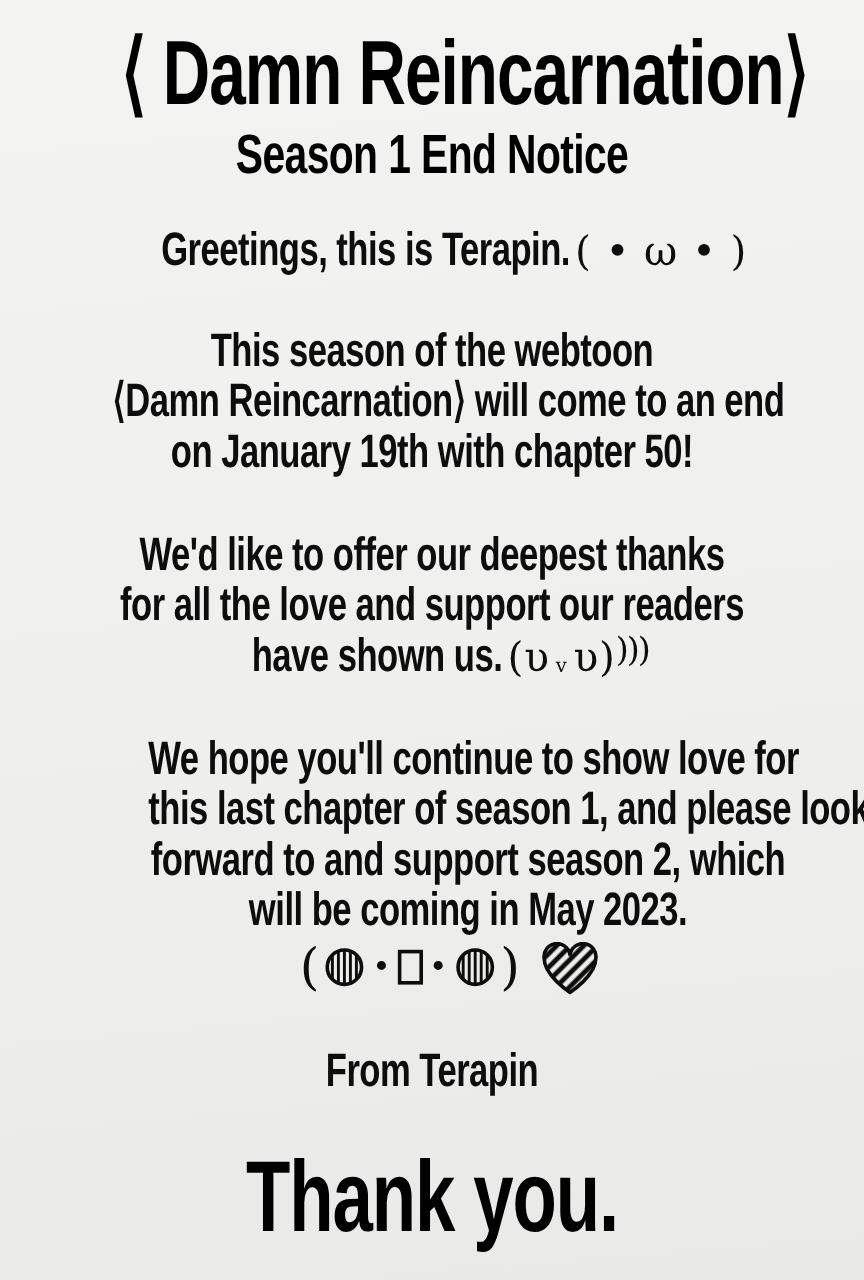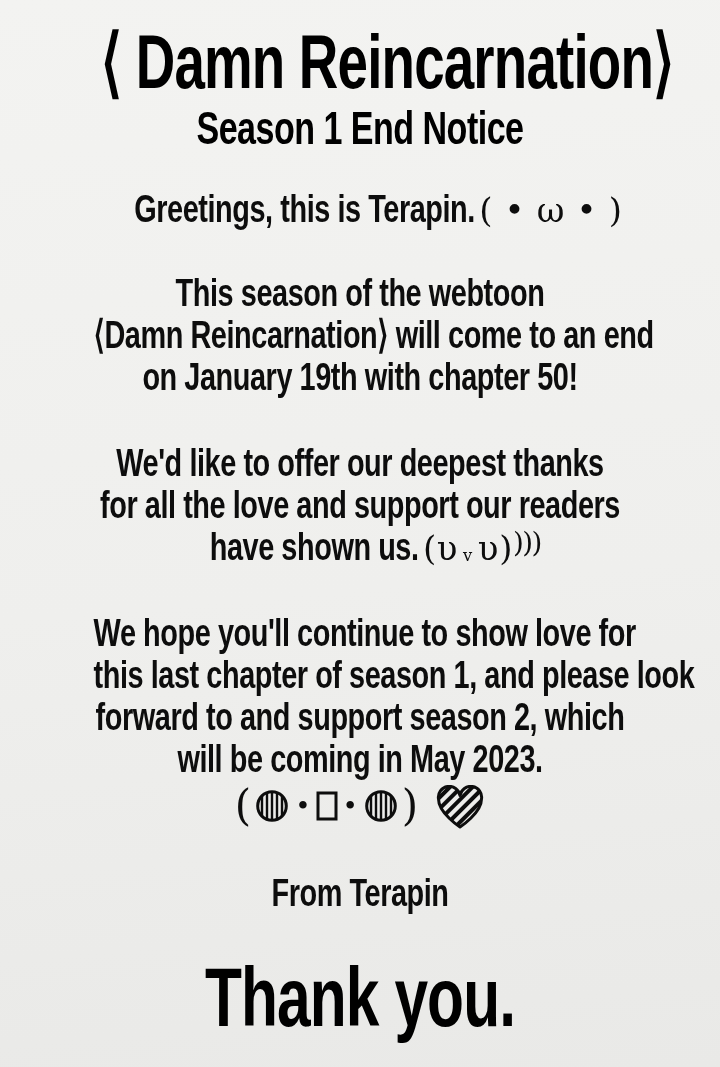--- a/index.html
+++ b/index.html
@@ -34,21 +34,21 @@
   .subtitle {
     margin-top: 10px;
     font-size: 46px;
     line-height: 1.0;
     color: #000;
   }
   .body-text { font-size: 39px; line-height: 42px; }
   .p1 { margin-top: 37px; }
   .p2 { margin-top: 42px; }
   .p3 { margin-top: 44px; }
-  .p4 { margin-top: 44px; }
+  .p4 { margin-top: 44px; padding-left: 30px; }
   .signoff { margin-top: 40px; }
   .thankyou {
     margin-top: 41px;
     font-size: 84px;
     line-height: 1.0;
     color: #000;
     transform: scaleX(0.72);
   }
   
   .emo {

